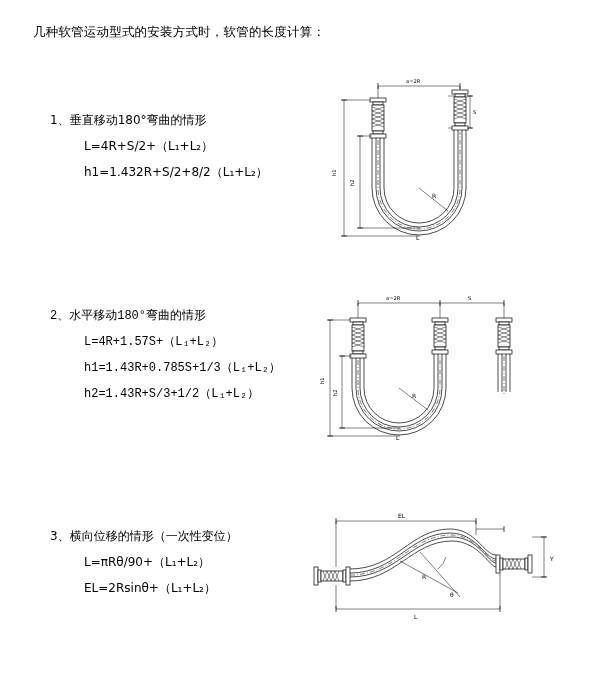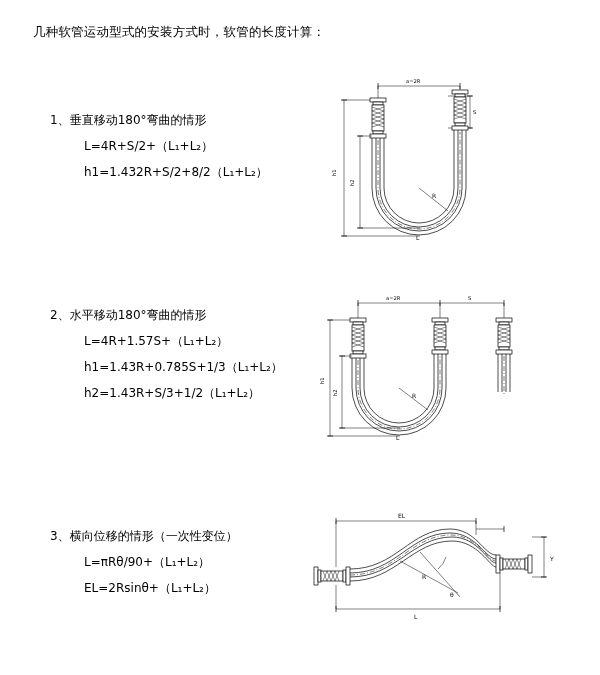--- a/index.html
+++ b/index.html
@@ -27,21 +27,21 @@
   }
   .formula{
     font-size:12px;
     white-space:nowrap;
     margin-bottom:9px;
     padding-left:34px;
   }
   .formula:last-child{margin-bottom:0;}
   
   #sec1{left:50px;top:112px;}
-  #sec2{left:50px;top:307px;}
+  #sec2{left:50px;top:307px;font-family:Liberation Mono, monospace;}
   #sec3{left:50px;top:528px;}
   
   .drawing{position:absolute;}
   #draw1{left:320px;top:68px;width:260px;height:185px;}
   #draw2{left:318px;top:288px;width:262px;height:160px;}
   #draw3{left:300px;top:505px;width:290px;height:130px;}
   svg{display:block;}
   .ln{stroke:#000;stroke-width:0.7;fill:none;}
   .thin{stroke:#000;stroke-width:0.5;fill:none;}
   .dash{stroke:#000;stroke-width:0.5;fill:none;stroke-dasharray:5 2 1 2;}

